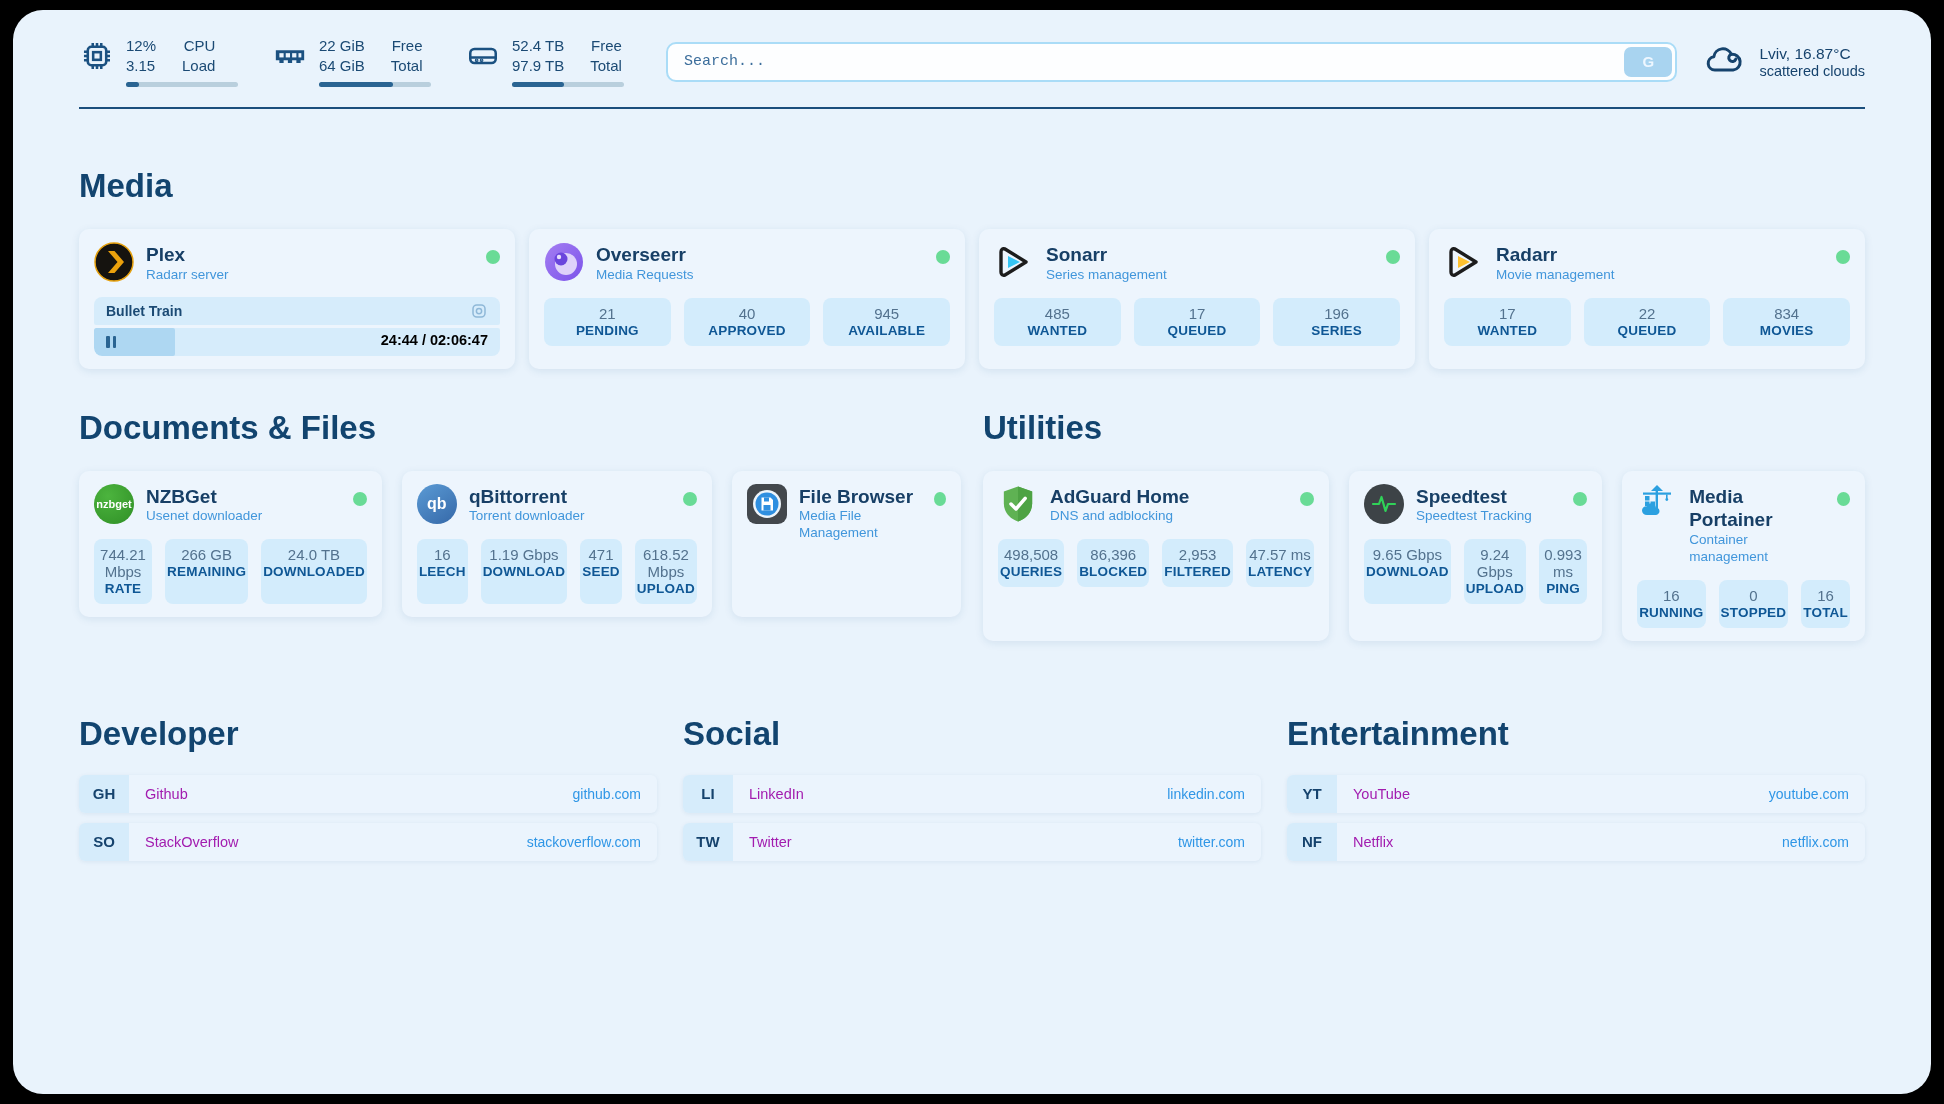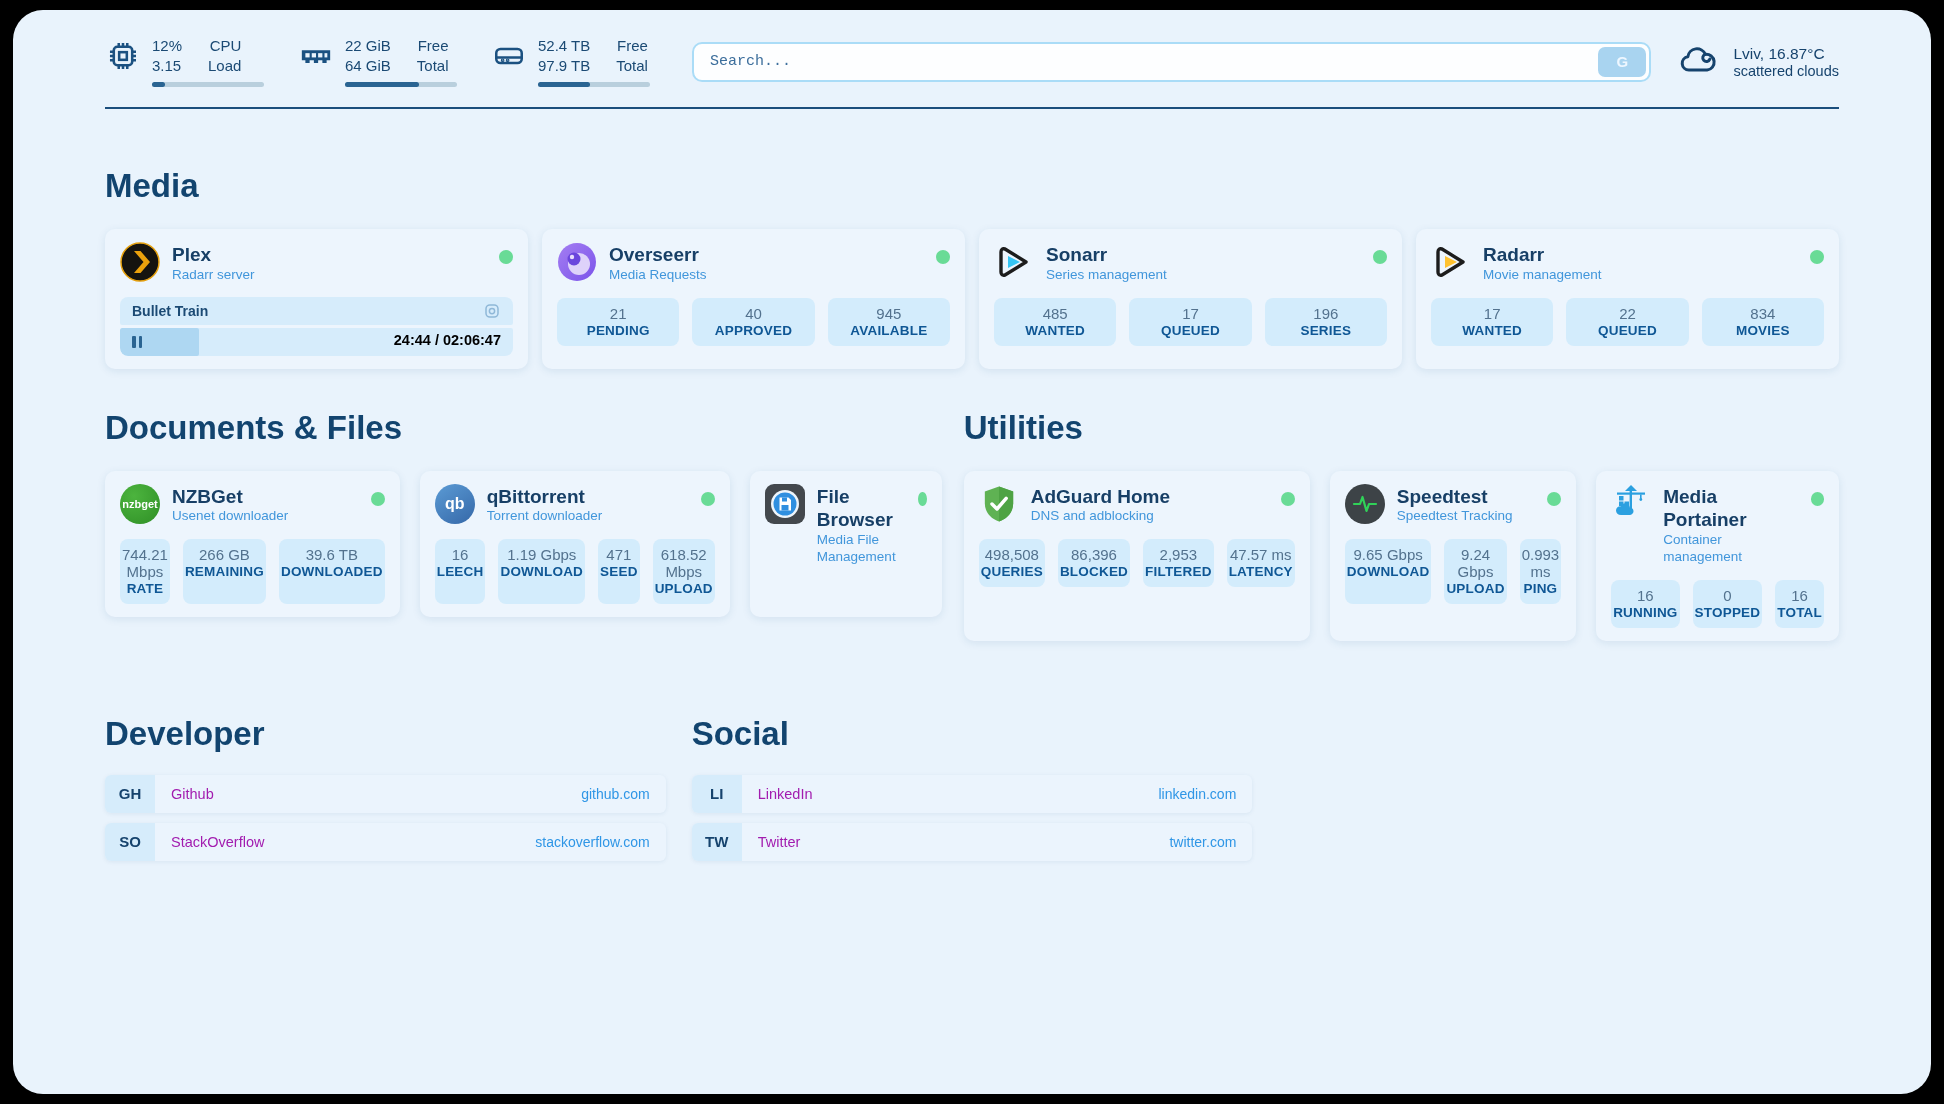--- a/index.html
+++ b/index.html
@@ -1,20 +1,20 @@
 <!DOCTYPE html>
 <html><head>
 <meta charset="utf-8">
 <style>
   * { margin:0; padding:0; box-sizing:border-box; }
   html,body { width:1944px; height:1104px; background:#000; overflow:hidden;
               font-family:"Liberation Sans", sans-serif; }
   .panel { position:absolute; left:13px; top:10px; right:13px; bottom:10px;
            background:#e9f3fc; border-radius:30px; overflow:hidden; }
-  .content { padding:0 92px; }
+  .content { padding:0 66px; }
 
   
   .topbar { display:flex; align-items:center; margin-top:26px; }
   .stat-group { display:flex; flex-direction:column; margin-right:34px; }
   .stat-top { display:flex; align-items:center; gap:11px; }
   .sicon { width:36px; height:36px; display:flex; align-items:center; justify-content:center; flex:0 0 auto; }
   .stat-cols { display:flex; gap:26px; }
   .vals, .labs { display:flex; flex-direction:column; font-size:15px; line-height:1.3;
                  color:#1b4a74; font-weight:500; }
   .labs { text-align:right; }
@@ -353,21 +353,21 @@
             <div class="stats">
               <div class="statbox">
                 <span class="v">744.21 Mbps</span>
                 <span class="l">RATE</span>
               </div>
               <div class="statbox">
                 <span class="v">266 GB</span>
                 <span class="l">REMAINING</span>
               </div>
               <div class="statbox">
-                <span class="v">39.6 TB</span>
+                <span class="v">24.0 TB</span>
                 <span class="l">DOWNLOADED</span>
               </div>
             </div>
           </div>
 
           <div class="card">
             <div class="card-head">
               <span class="circle-ic qb">
                 <span>qb</span>
               </span>
@@ -556,16 +556,32 @@
             <span class="bm-url">linkedin.com</span>
           </div>
           <div class="bm-row">
             <span class="bm-tag">TW</span>
             <span class="bm-name">Twitter</span>
             <span class="bm-url">twitter.com</span>
           </div>
         </div>
       </div>
 
+      <div>
+        <div class="sec-title">Entertainment</div>
+        <div class="bm-rows">
+          <div class="bm-row">
+            <span class="bm-tag">YT</span>
+            <span class="bm-name">YouTube</span>
+            <span class="bm-url">youtube.com</span>
+          </div>
+          <div class="bm-row">
+            <span class="bm-tag">NF</span>
+            <span class="bm-name">Netflix</span>
+            <span class="bm-url">netflix.com</span>
+          </div>
+
+        </div>
+      </div>
     </div>
 
   </div>
 </div>
 
 </body></html>

